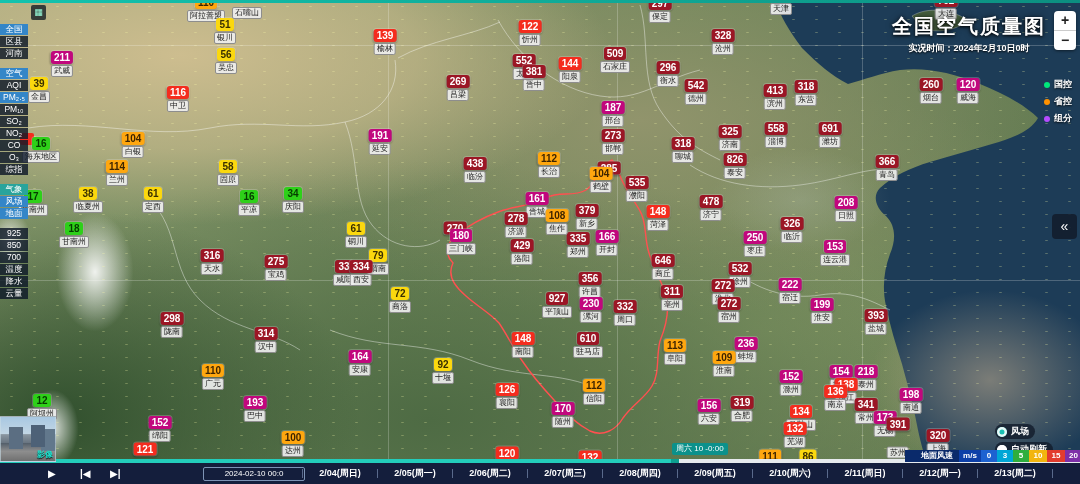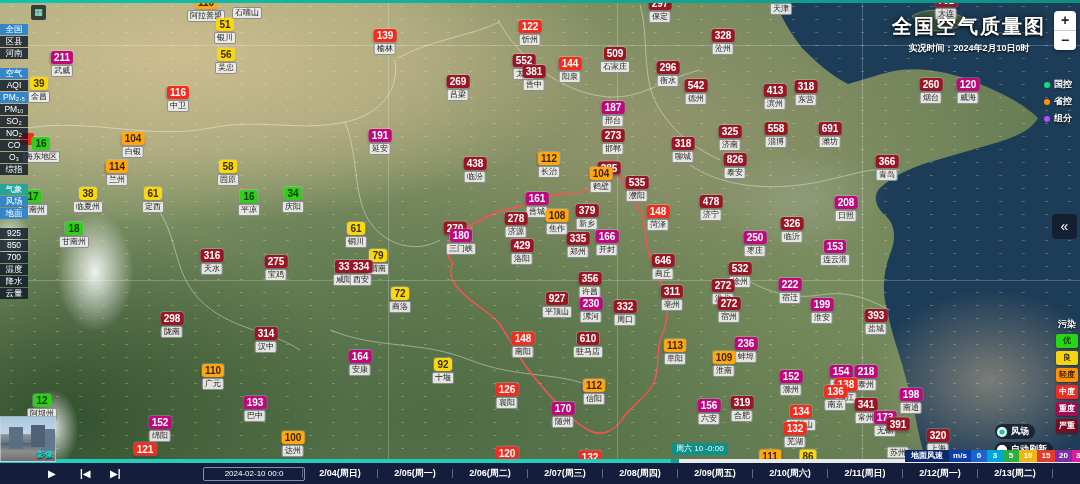--- a/index.html
+++ b/index.html
@@ -658,45 +658,34 @@
         <div class="stn-dot" style="background: rgb(255, 145, 0);"></div>
         <div class="stn-txt">省控</div>
       </div>
       <div class="stn-row">
         <div class="stn-dot" style="background: rgb(181, 76, 255);"></div>
         <div class="stn-txt">组分</div>
       </div>
     </div>
   <div id="collapse">«</div>
 
-  <div id="pollegend">
-    <div class="pt">污染</div>
-    <div id="polchips">
-        <div class="pol-chip" style="background: rgb(39, 214, 21); color: rgb(5, 59, 0);">优</div>
-        <div class="pol-chip" style="background: rgb(245, 212, 17); color: rgb(58, 48, 0);">良</div>
-        <div class="pol-chip" style="background: rgb(255, 145, 0); color: rgb(61, 36, 0);">轻度</div>
-        <div class="pol-chip" style="background: rgb(239, 43, 36); color: rgb(255, 255, 255);">中度</div>
-        <div class="pol-chip" style="background: rgb(163, 13, 82); color: rgb(255, 255, 255);">重度</div>
-        <div class="pol-chip" style="background: rgb(122, 12, 32); color: rgb(255, 255, 255);">严重</div>
-      </div>
-  </div>
 
   <div id="toggles">
       <div class="tgl">
         <div class="tgl-dot" style="background: rgb(27, 192, 178);"></div>
         <div class="tgl-txt">风场</div>
       </div>
       <div class="tgl">
         <div class="tgl-dot" style="background: rgb(255, 255, 255);"></div>
         <div class="tgl-txt">自动刷新</div>
       </div>
     </div>
 
   <div id="windscale">
-      <div class="ws-seg" style="width: 44px; background: rgb(10, 42, 107);">地面风速</div>
+      <div class="ws-seg" style="width: 44px; background: rgb(10, 42, 107); padding-left: 10px;">地面风速</div>
       <div class="ws-seg" style="width: 22px; background: rgb(13, 63, 168);">m/s</div>
       <div class="ws-seg" style="width: 16px; background: rgb(29, 98, 209);">0</div>
       <div class="ws-seg" style="width: 16px; background: rgb(0, 166, 214);">3</div>
       <div class="ws-seg" style="width: 16px; background: rgb(47, 174, 62);">5</div>
       <div class="ws-seg" style="width: 18px; background: rgb(242, 181, 15);">10</div>
       <div class="ws-seg" style="width: 18px; background: rgb(226, 60, 46);">15</div>
       <div class="ws-seg" style="width: 17px; background: rgb(126, 47, 168);">20</div>
       <div class="ws-seg" style="width: 17px; background: rgb(214, 33, 156);">30</div>
     </div>
 

